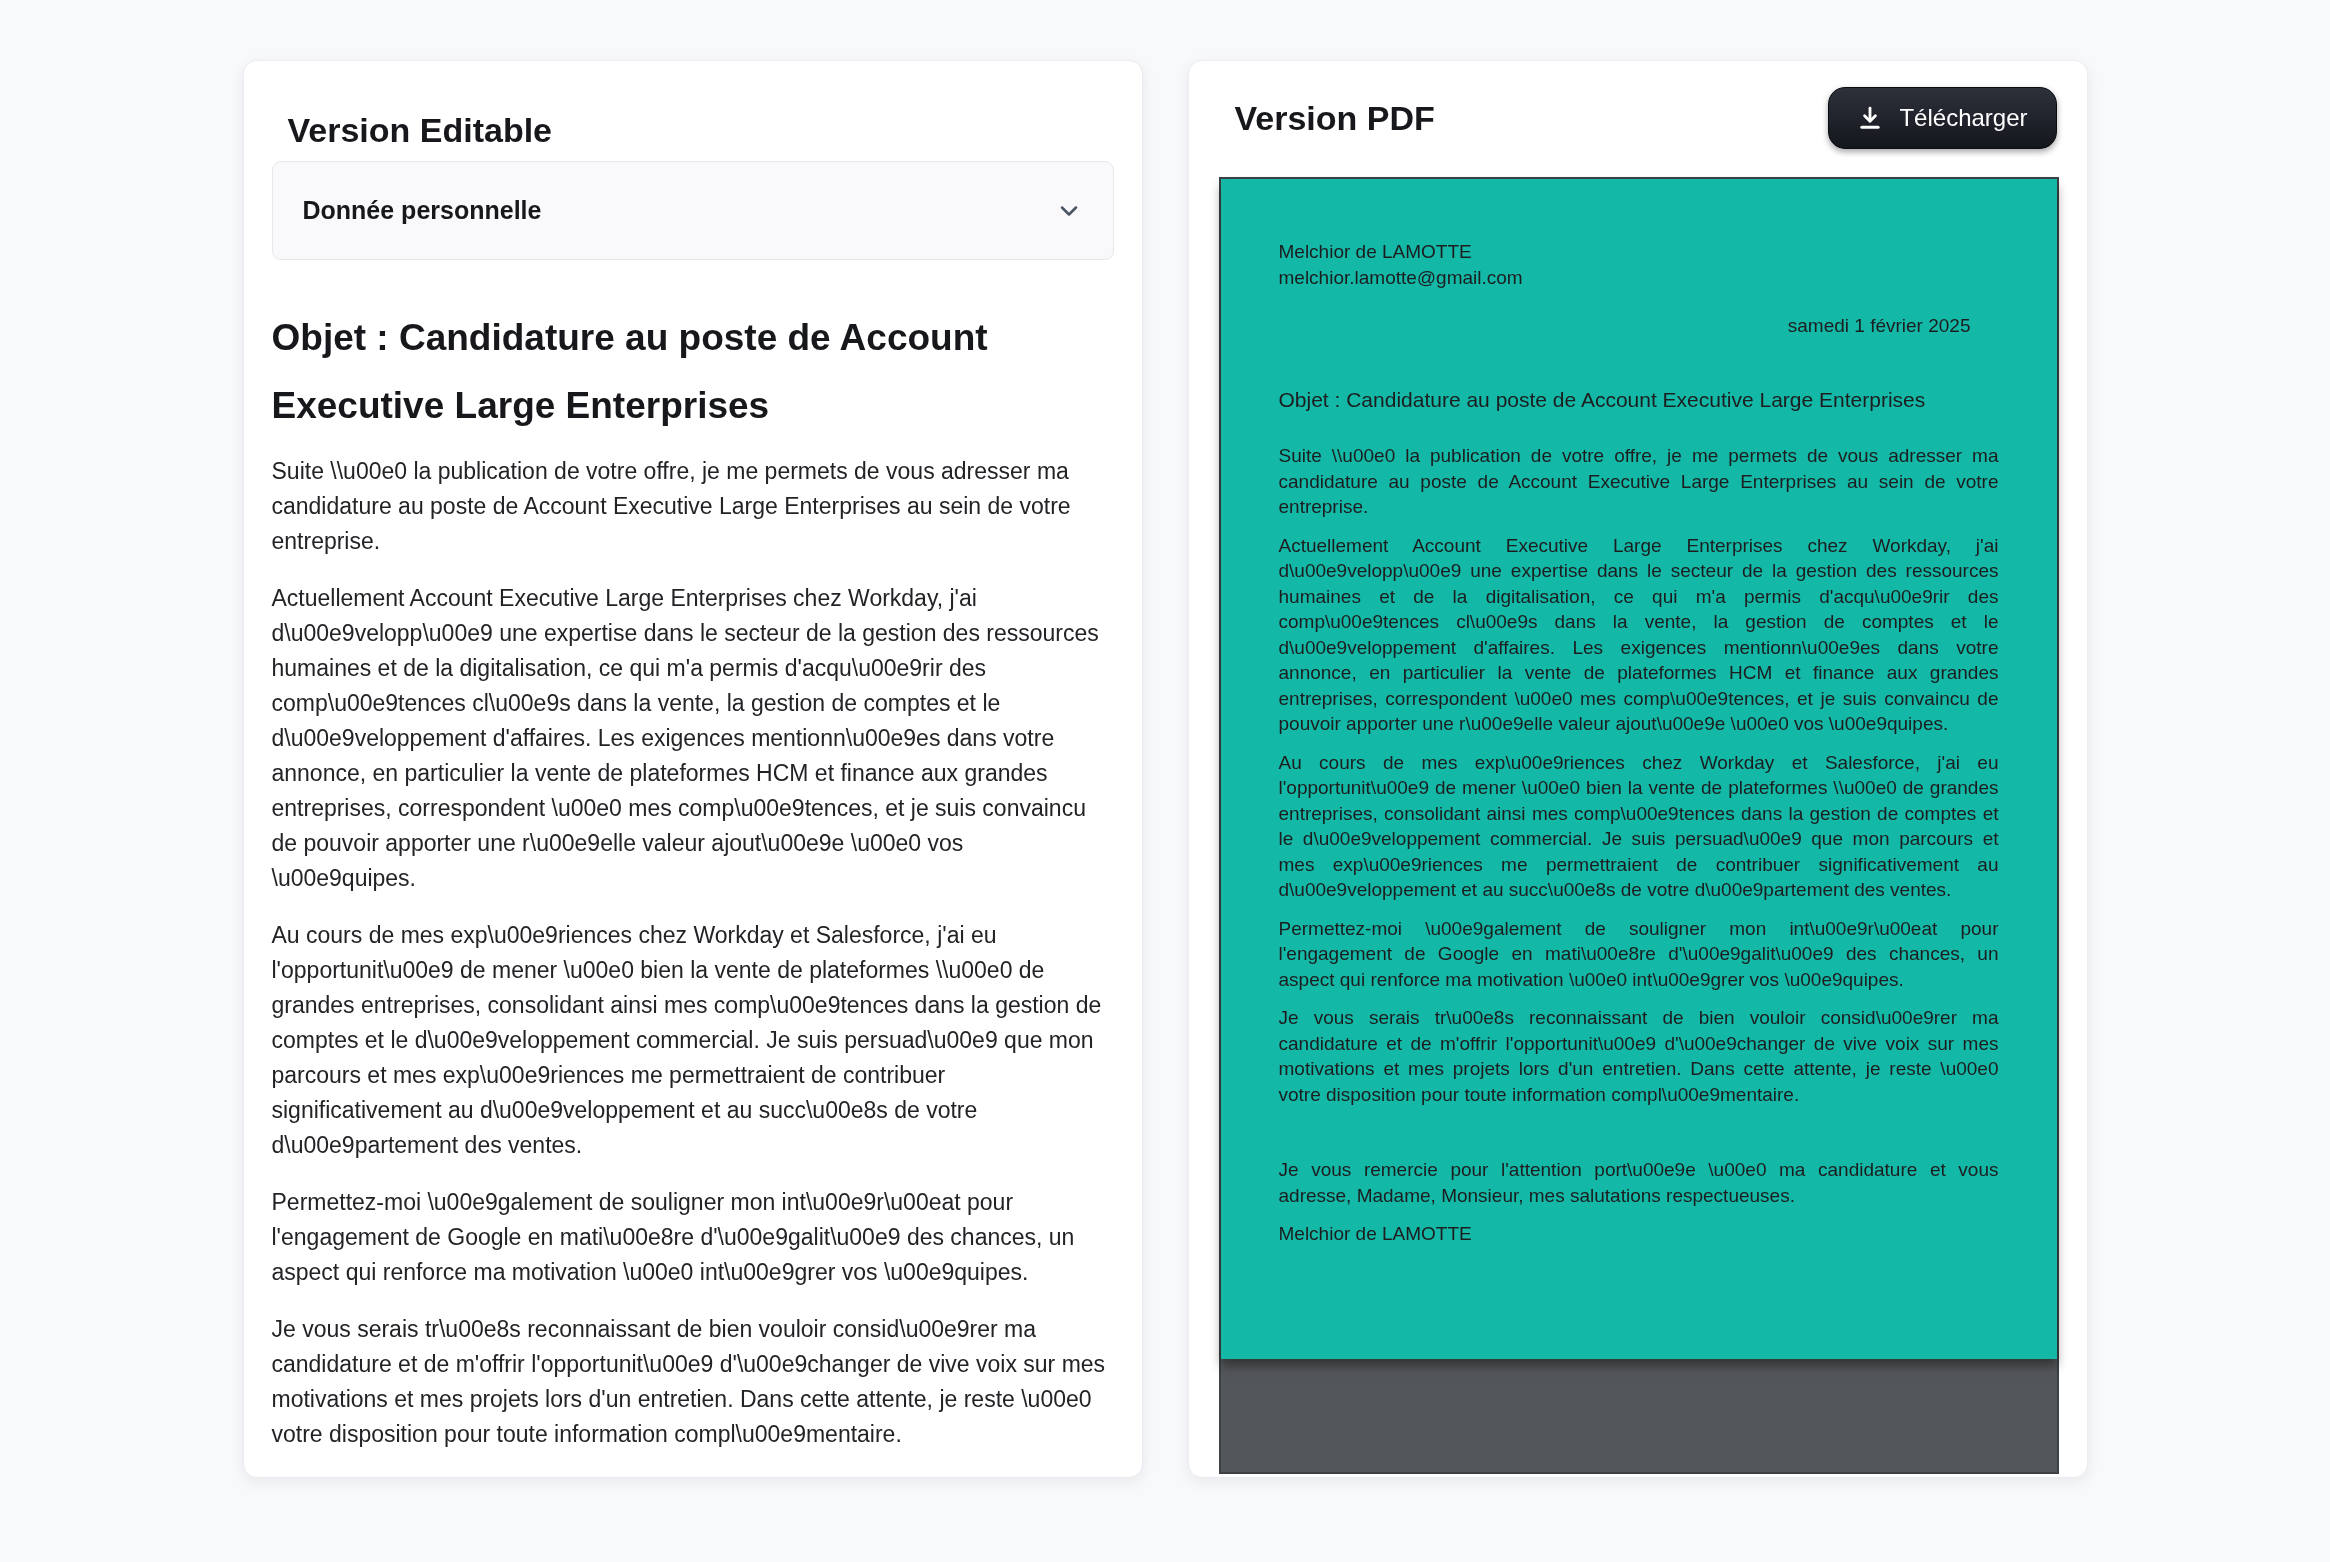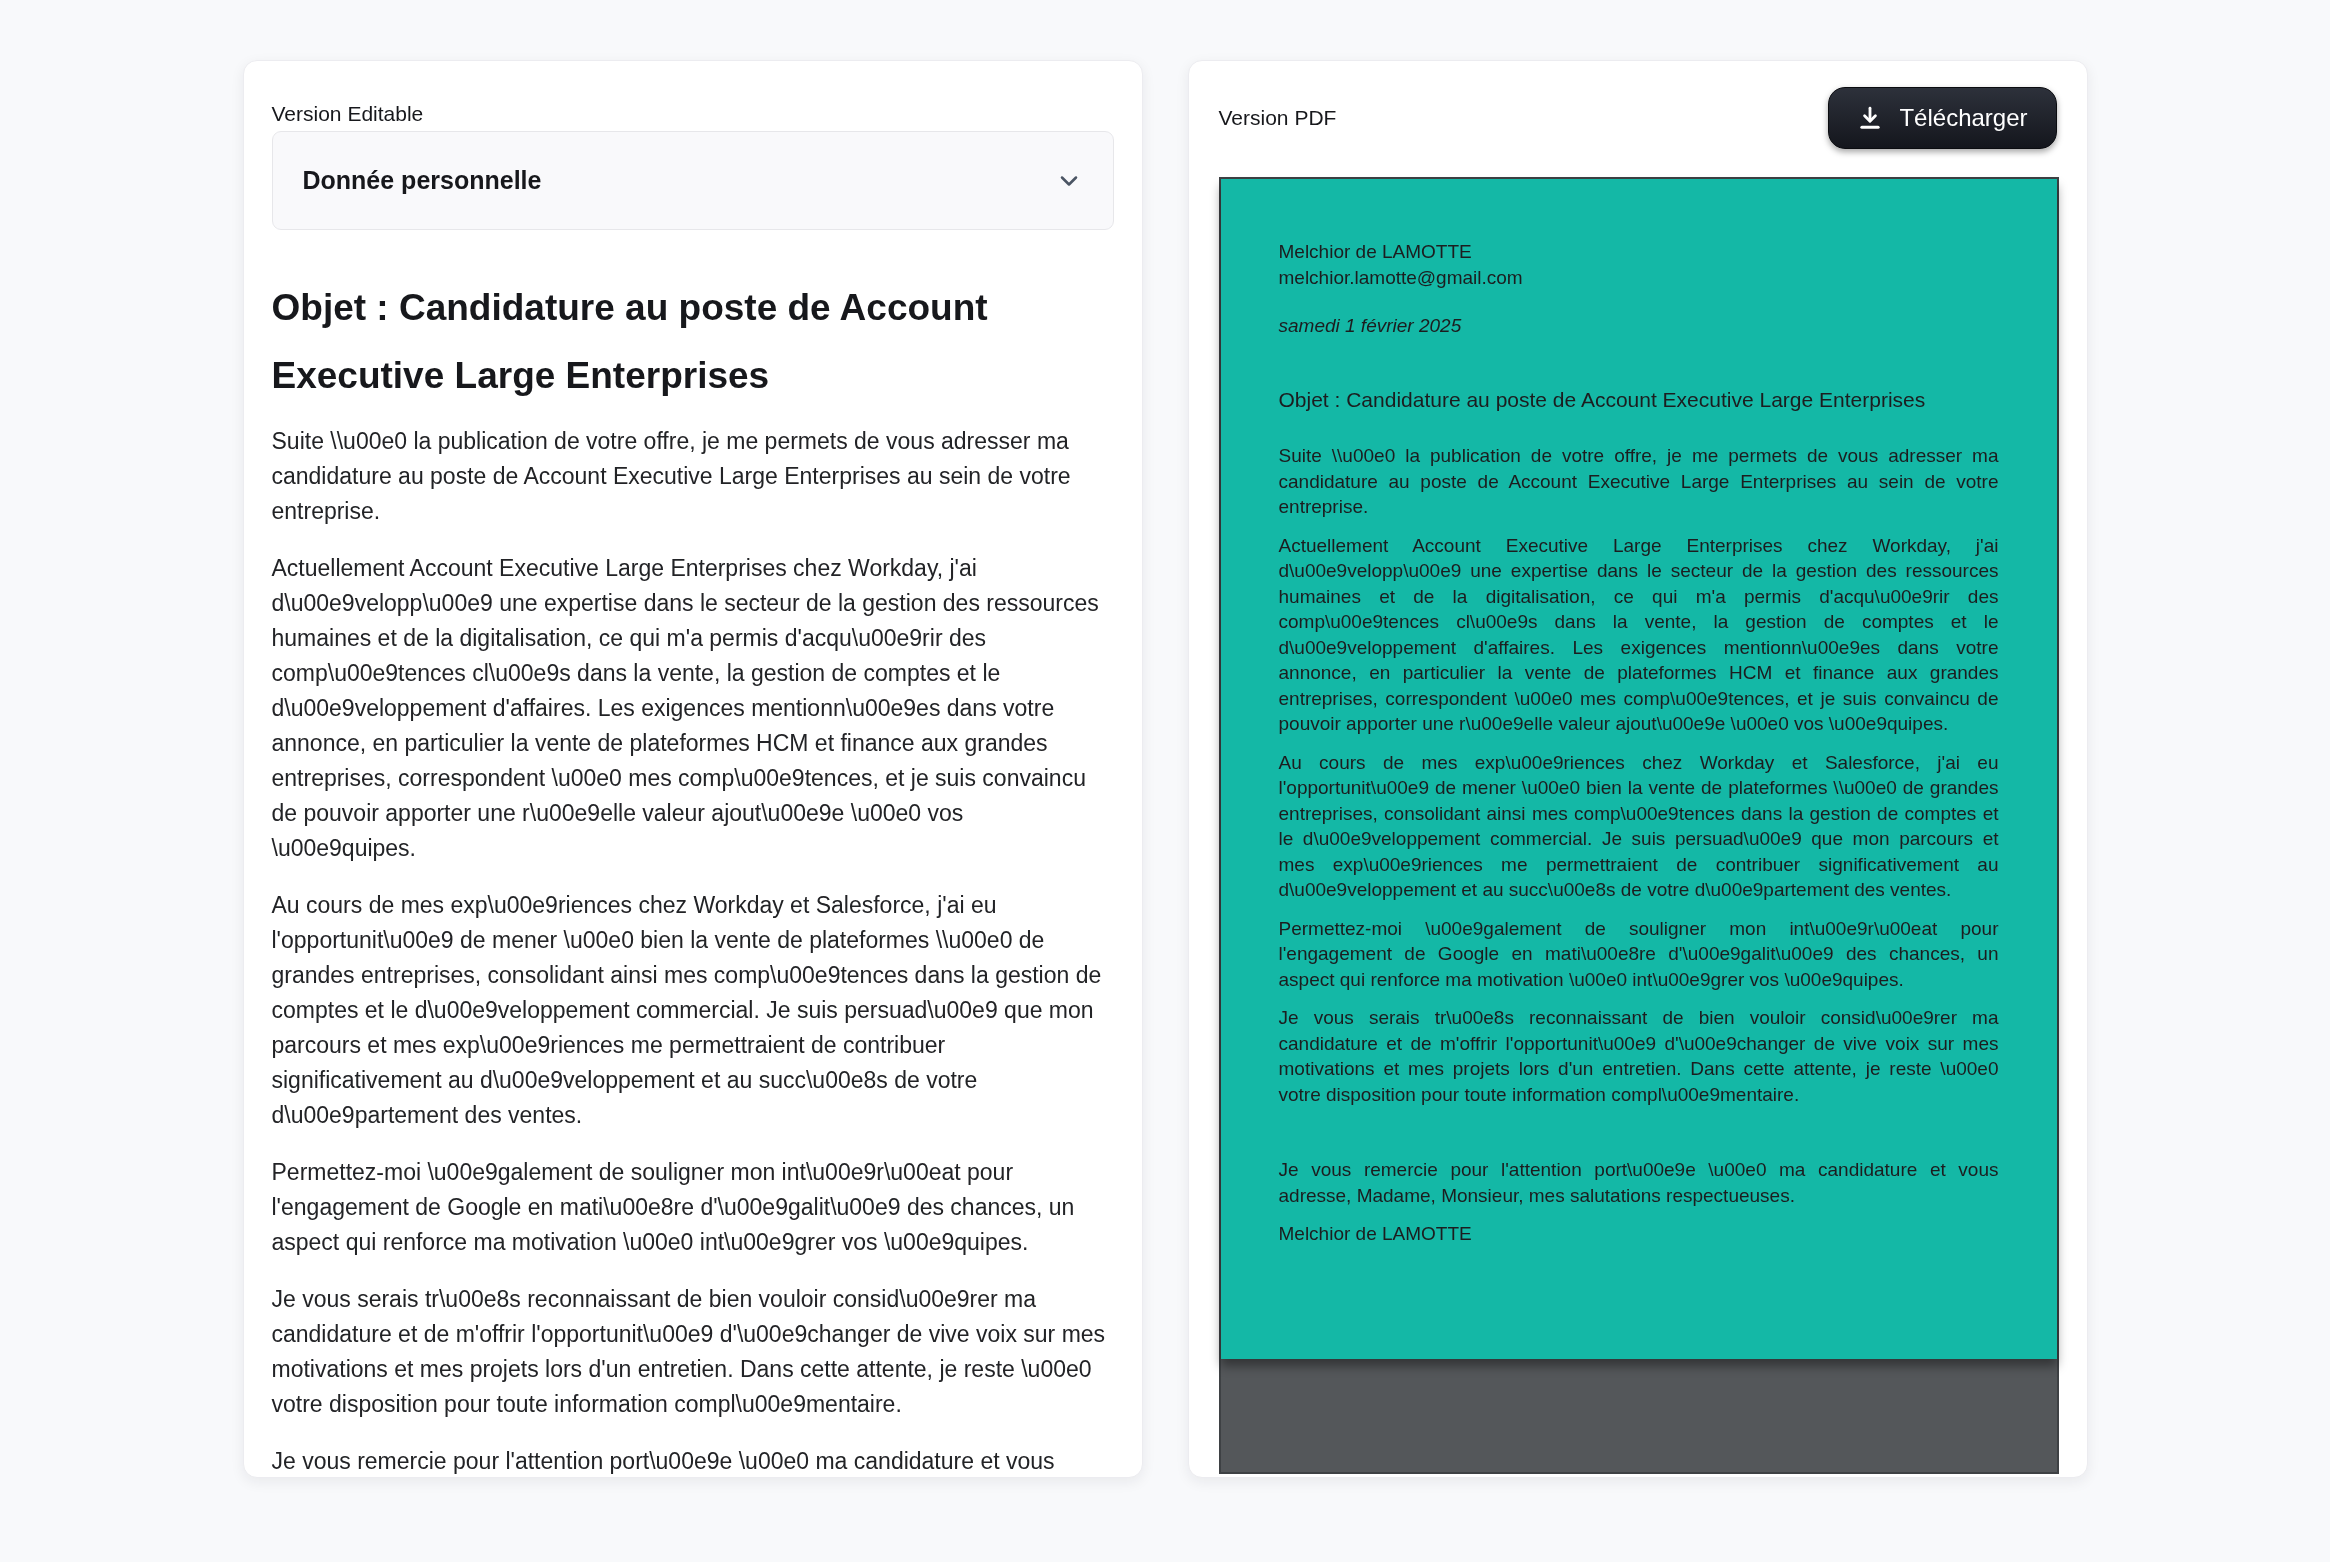--- a/index.html
+++ b/index.html
@@ -23,24 +23,24 @@
     background: #ffffff;
     border: 1px solid #ececf0;
     border-radius: 14px;
     box-shadow: 0 4px 14px rgba(25,28,40,0.07);
     overflow: hidden;
   }
 
   
   .card.editable { padding: 38px 28px 24px 28px; }
   .panel-heading {
-    font-size: 21px;
-    font-weight: normal;
+    font-size: 34px;
+    font-weight: bold;
     color: #17181c;
-    margin: 0;
+    margin: 16px;
     line-height: 30px;
   }
   .dropdown {
     margin-top: 2px;
     background: #f9f9fb;
     border: 1px solid #e7e7ea;
     border-radius: 9px;
     padding: 34px 30px;
     display: flex;
     align-items: center;
@@ -101,25 +101,24 @@
     width: 100%;
     height: 1180px;
     background: #14b8a6;
     padding: 60px 58px 0 58px;
     box-shadow: 0 7px 10px rgba(0,0,0,0.4);
     font-size: 19px;
     color: #1c1d1f;
   }
   .pdf-sender { line-height: 26px; }
   .pdf-date {
-    text-align: left;
+    text-align: right;
     padding-right: 28px;
     margin-top: 22px;
     line-height: 26px;
-    font-style: italic;
   }
   .pdf-subject {
     font-size: 21px;
     margin-top: 46px;
     line-height: 30px;
   }
   .pdf-body { margin-top: 28px; }
   .pdf-body p {
     margin: 0 0 13px 0;
     line-height: 25.5px;

